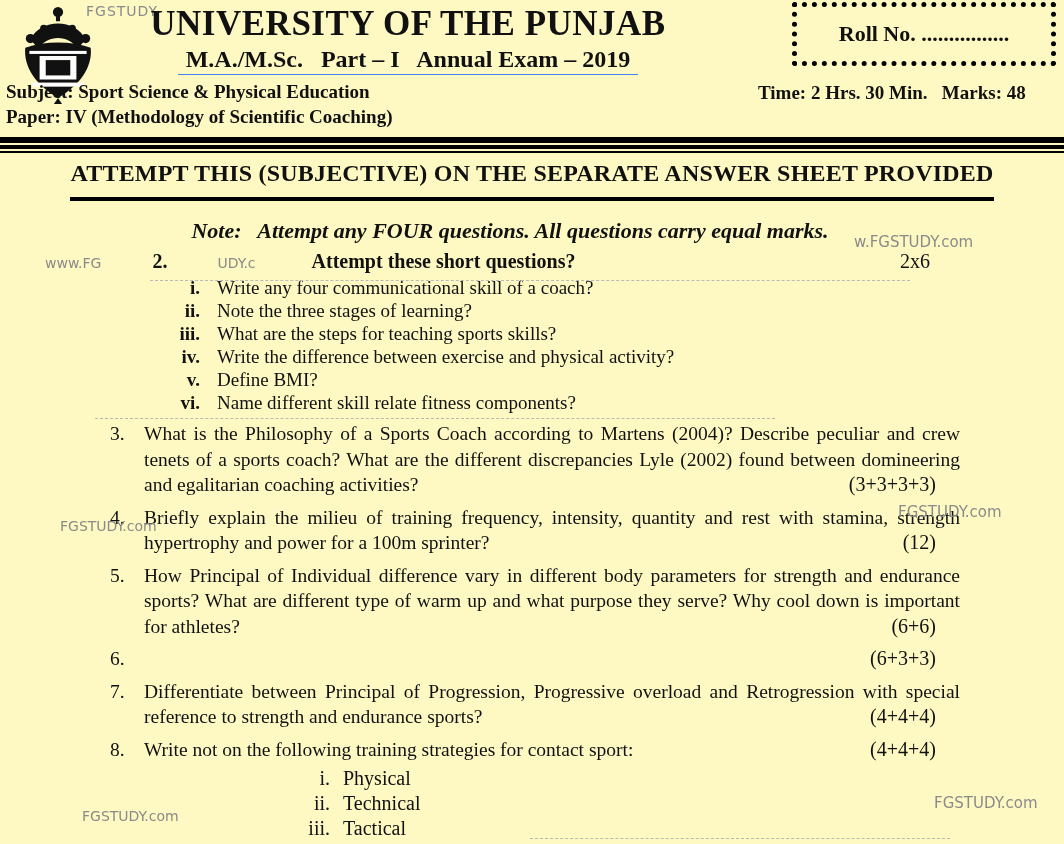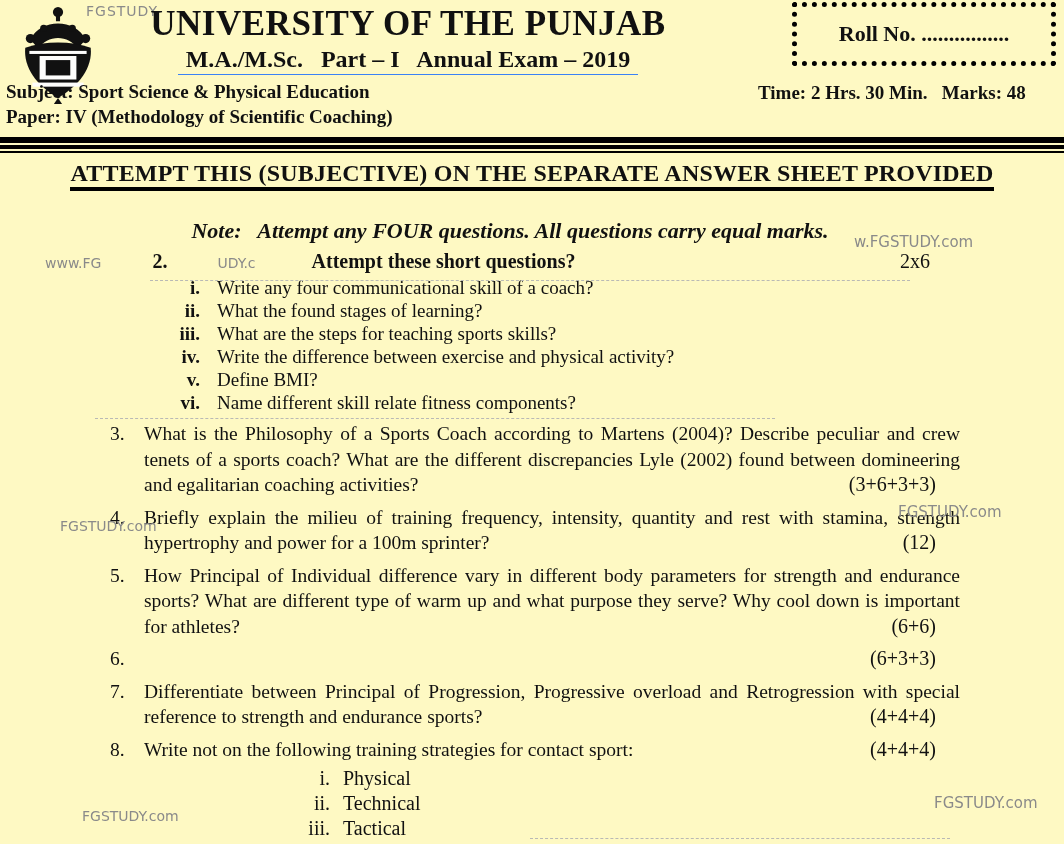--- a/index.html
+++ b/index.html
@@ -30,21 +30,21 @@
   .paper-line   { position:absolute; left:6px; top:106px; font-size:19px; font-weight:bold; }
   
   .rules { position:absolute; left:0; top:137px; width:1064px; }
   .rules .r1 { height:6px; background:#000; margin-bottom:2px; }
   .rules .r2 { height:4px; background:#000; margin-bottom:2px; }
   .rules .r3 { height:2px; background:#000; }
   
   .banner-wrap { position:absolute; left:0; top:160px; width:1064px; text-align:center; }
   .banner {
     display:inline-block; font-size:24px; font-weight:bold; letter-spacing:0.2px;
-    border-bottom:4px solid #000; padding-bottom:0; white-space:nowrap;
+    border-bottom:4px solid #000; padding-bottom:10px; white-space:nowrap;
   }
   .note-wrap { position:absolute; left:0; top:218px; width:1064px; text-align:center; }
   .note {
     display:inline-block; transform:translateX(-22px);
     font-size:22px; font-weight:bold; font-style:italic; white-space:pre-wrap;
   }
   
   .questions { position:absolute; left:0; top:250px; width:1064px; }
   .q2head { position:relative; display:flex; align-items:baseline; margin-left:45px; height:26px;gap:48px; }
   .q2head .wm { font-size:14px; }
@@ -134,21 +134,21 @@
       <span class="wm">UDY.c</span>
       <span class="q2title">Attempt these short questions?</span>
       <span class="q2marks">2x6</span>
     </div>
     <div class="sub">
       <span class="rn">i.</span>
       <span class="st">Write any four communicational skill of a coach?</span>
     </div>
     <div class="sub">
       <span class="rn">ii.</span>
-      <span class="st">What the found stages of learning?</span>
+      <span class="st">Note the three stages of learning?</span>
     </div>
     <div class="sub">
       <span class="rn">iii.</span>
       <span class="st">What are the steps for teaching sports skills?</span>
     </div>
     <div class="sub">
       <span class="rn">iv.</span>
       <span class="st">Write the difference between exercise and physical activity?</span>
     </div>
     <div class="sub">
@@ -157,21 +157,21 @@
     </div>
     <div class="sub">
       <span class="rn">vi.</span>
       <span class="st">Name different skill relate fitness components?</span>
     </div>
 
     <div class="q">
       <span class="qnum">3.</span>
       <div class="qtext">
         <span>What is the Philosophy of a Sports Coach according to Martens (2004)? Describe peculiar and crew tenets of a sports coach? What are the different discrepancies Lyle (2002) found between domineering and egalitarian coaching activities?</span>
-        <span class="marks">(3+6+3+3)</span>
+        <span class="marks">(3+3+3+3)</span>
       </div>
     </div>
 
     <div class="q">
       <span class="qnum">4.</span>
       <div class="qtext">
         <span>Briefly explain the milieu of training frequency, intensity, quantity and rest with stamina, strength hypertrophy and power for a 100m sprinter?</span>
         <span class="marks">(12)</span>
       </div>
     </div>

